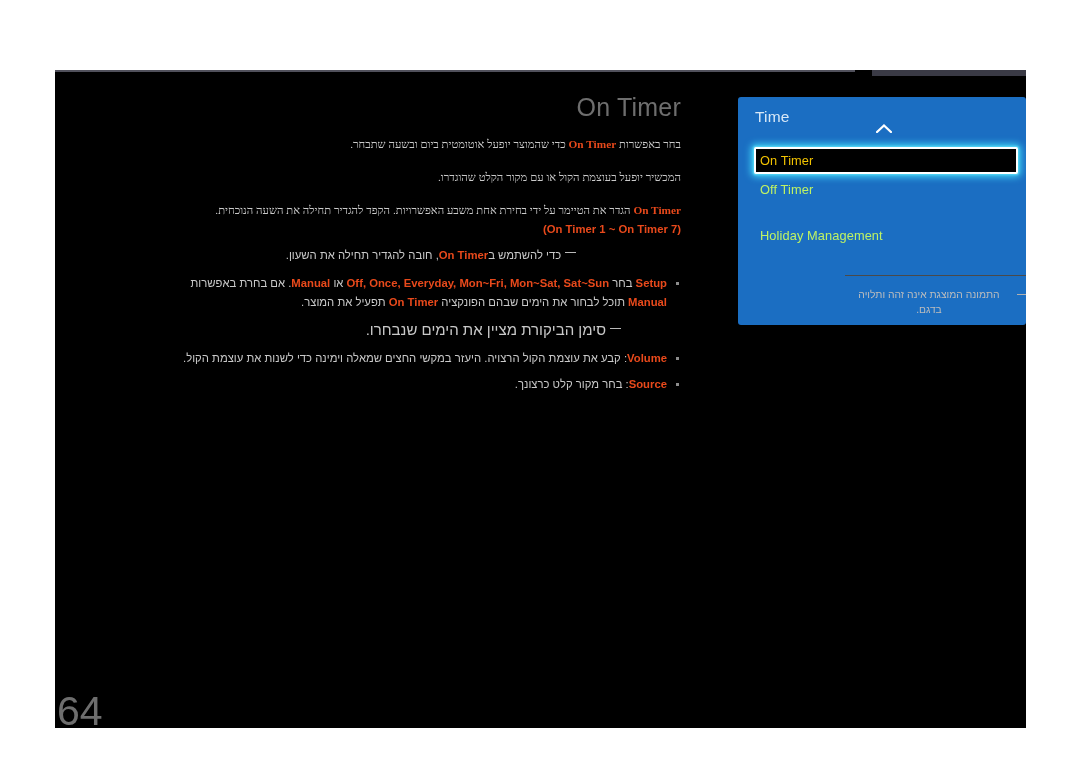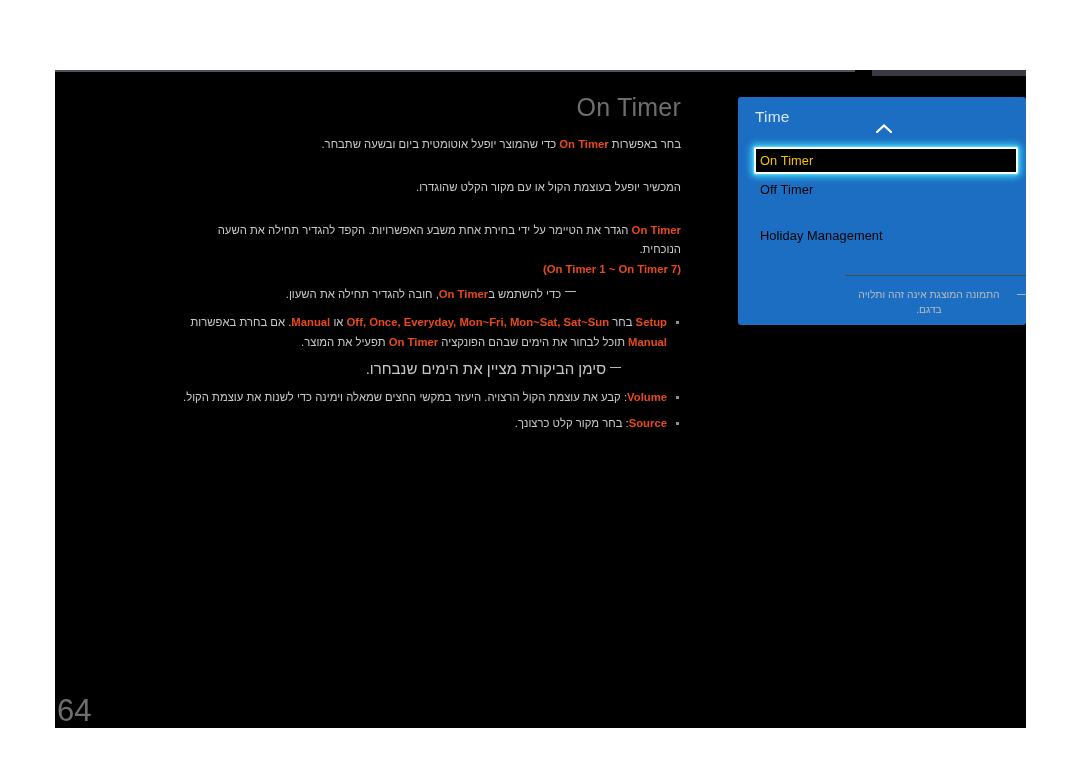--- a/index.html
+++ b/index.html
@@ -70,24 +70,25 @@
     line-height: 1.1;
   }
 
   .para {
     font-size: 11.3px;
     line-height: 19.3px;
     color: #c9c9c9;
     margin: 0 0 0 0;
     direction: rtl;
     text-align: right;
+    font-family: Liberation Serif, serif;
   }
 
   .para.pad {
-    margin-top: 24px;
+    margin-top: 14px;
   }
 
   .kw {
     color: #e8491b;
     font-weight: bold;
   }
 
   .range-line {
     font-size: 11.3px;
     line-height: 19.3px;
@@ -182,21 +183,21 @@
     height: 9px;
   }
   .chevron-up svg { display: block; }
 
   .osd-item {
     position: absolute;
     left: 16px;
     width: 264px;
     height: 25px;
     font-size: 12.8px;
-    color: #000000;
+    color: #bef264;
     direction: ltr;
     display: flex;
     align-items: center;
     padding-left: 6px;
     box-sizing: border-box;
     letter-spacing: 0.1px;
   }
 
   .osd-item.selected {
     background: #000000;
@@ -237,21 +238,21 @@
     width: 9px;
     height: 1px;
     background: #b0b0b0;
   }
 
   
   .page-number {
     position: absolute;
     left: 2px;
     bottom: 0px;
-    font-size: 31px;
+    font-size: 41px;
     color: #6e6e6e;
     direction: ltr;
     line-height: 34px;
     font-weight: 400;
   }
 </style>
 </head>
 <body>
 
 <div id="root">

